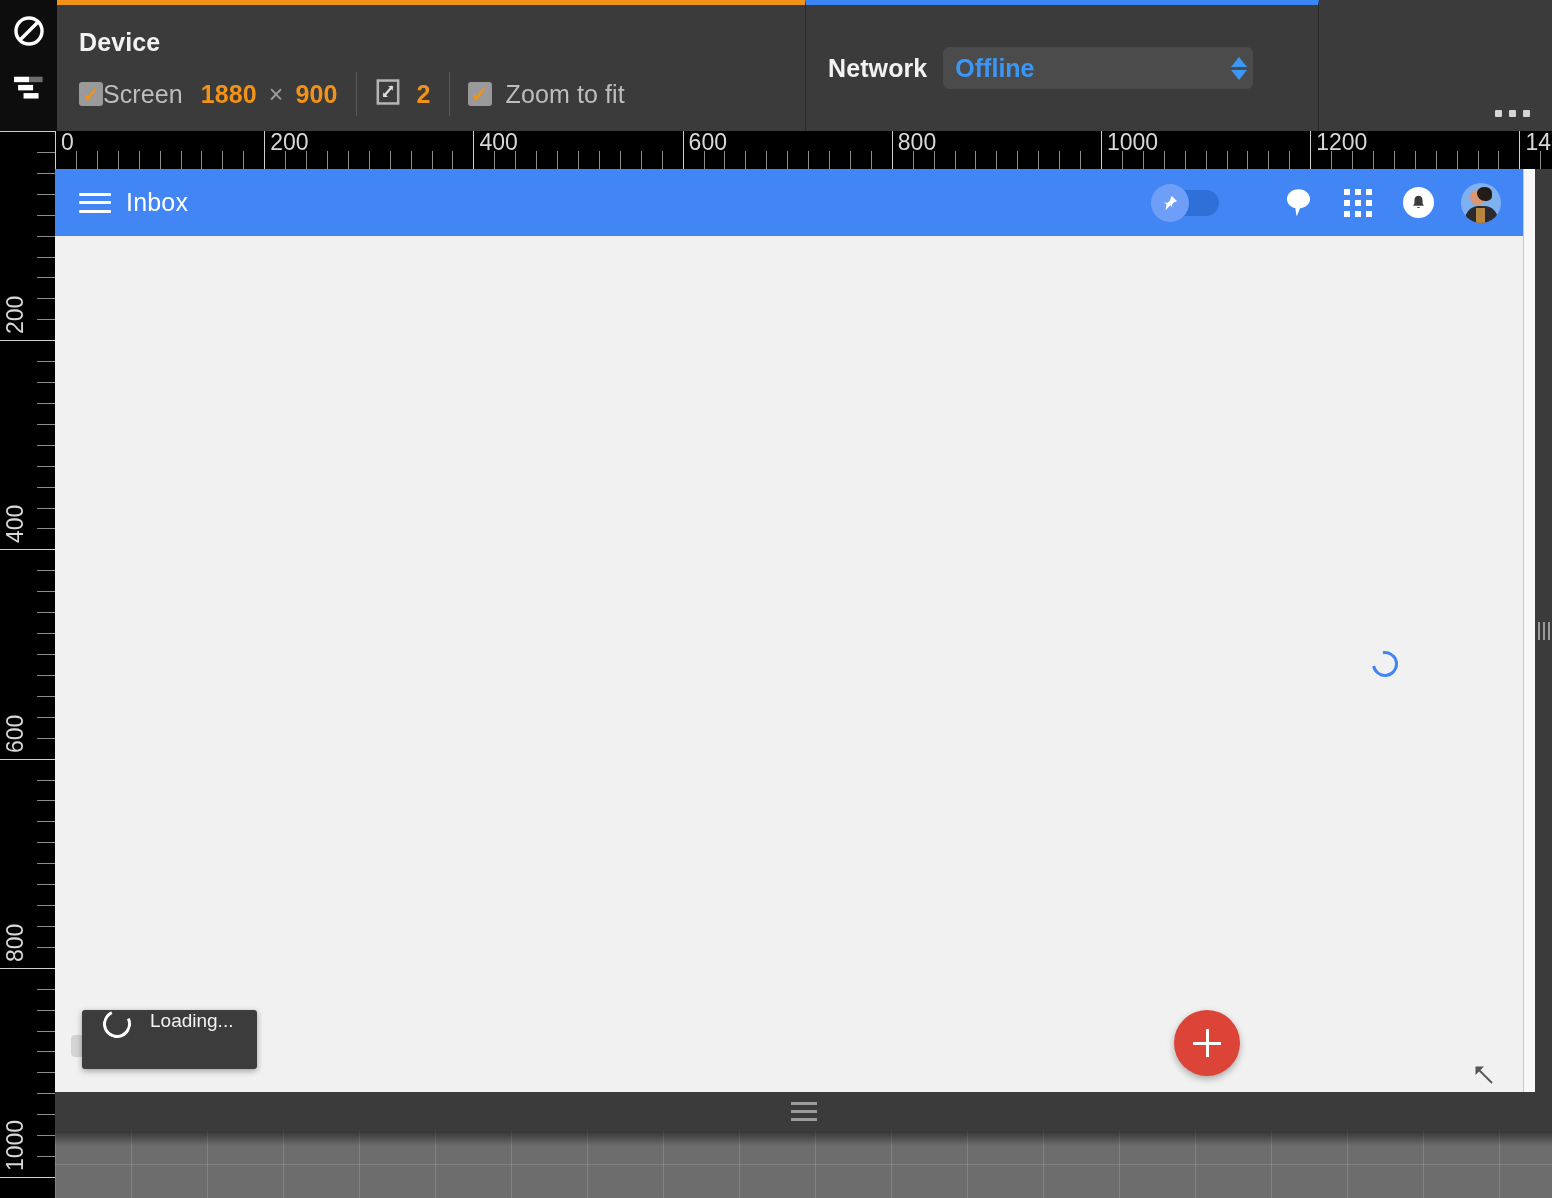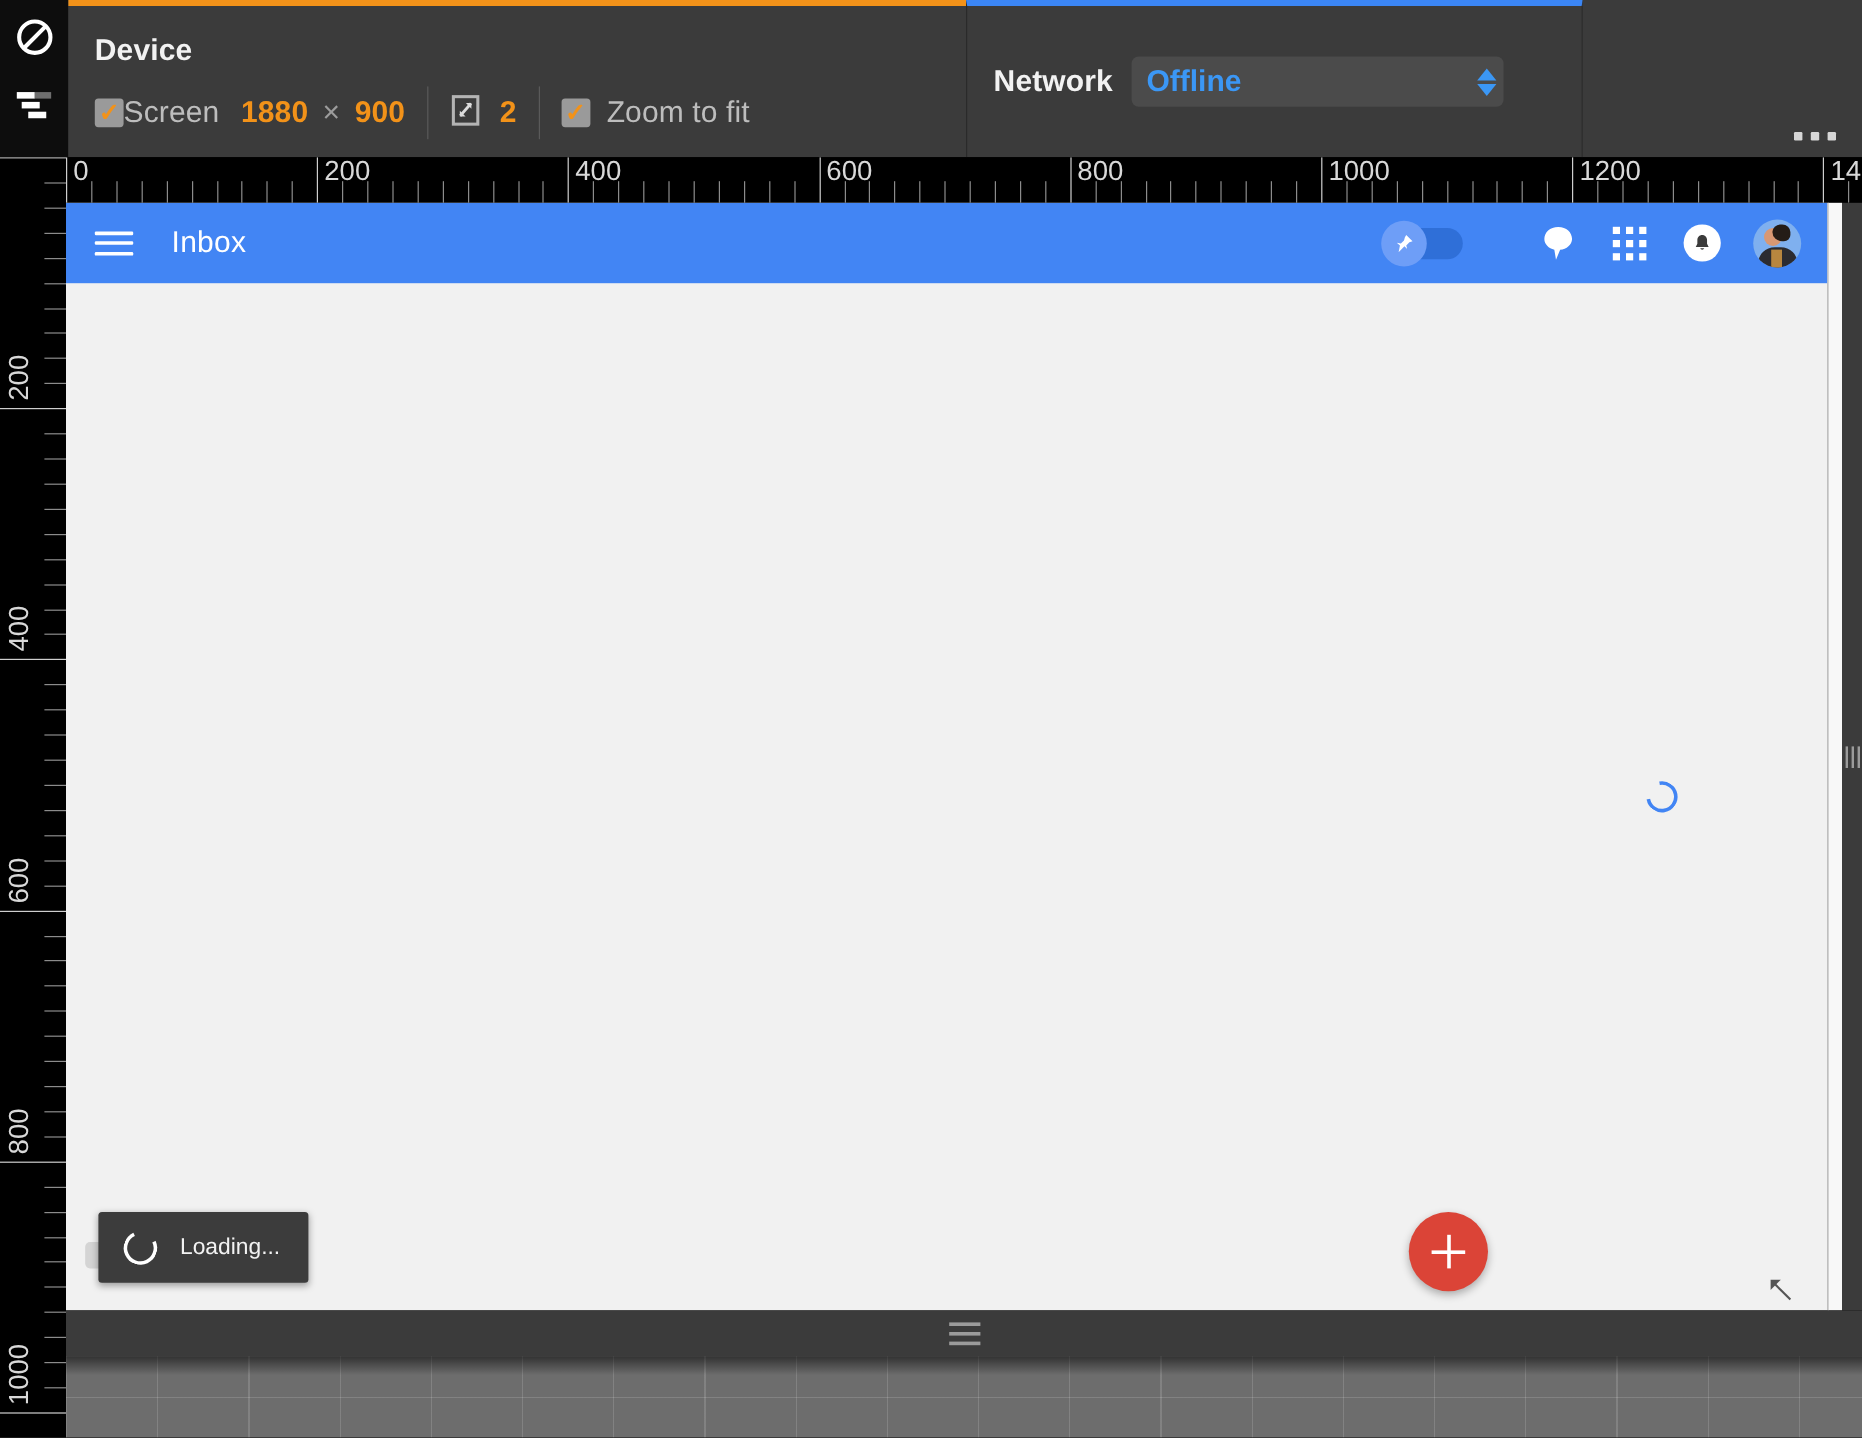--- a/index.html
+++ b/index.html
@@ -111,21 +111,21 @@
     overflow: hidden;
   }
   
   .appbar {
     height: 67px; background: #4285f4;
     display: flex; align-items: center;
     padding: 0 22px 0 24px;
   }
   .hamburger { width: 32px; height: 26px; display: flex; flex-direction: column; justify-content: space-between; padding: 3px 0; }
   .hamburger i { display: block; height: 3px; background: #fff; border-radius: 1px; }
-  .app-title { color: #fff; font-size: 25px; margin-left: 32px; letter-spacing: .2px; }
+  .app-title { color: #fff; font-size: 25px; margin-left: 15px; letter-spacing: .2px; }
   .searchbox {
     margin-left: 52px; flex: 1; max-width: 845px;
     height: 44px; background: #5d94f6; border-radius: 3px;
     display: flex; align-items: center; padding: 0 20px;
   }
   .search-ph { color: #e3ecfd; font-size: 20px; margin-left: 26px; }
   .appbar-right { margin-left: auto; display: flex; align-items: center; gap: 0; }
   .toggle {
     width: 62px; height: 26px; border-radius: 13px;
     background: #2f6fd8; position: relative; margin-right: 36px;
@@ -157,21 +157,21 @@
     position: absolute; left: 1317px; top: 482px;
     width: 26px; height: 26px;
     border: 3px solid #4285f4;
     border-radius: 50%;
     border-left-color: transparent;
     transform: rotate(35deg);
   }
   .toast {
     position: absolute; left: 27px; top: 841px;
     background: #3c3c3c; border-radius: 3px;
-    height: 59px; display: flex; align-items: center;
+    height: 59px; display: flex; 
     padding: 0 24px 0 21px;
     box-shadow: 0 2px 6px rgba(0,0,0,.35);
   }
   .toast .sp {
     width: 28px; height: 28px;
     border: 3px solid #fff; border-radius: 50%;
     border-top-color: transparent;
     transform: rotate(20deg);
   }
   .toast .txt { color: #f2f2f2; font-size: 19px; margin-left: 19px; }

